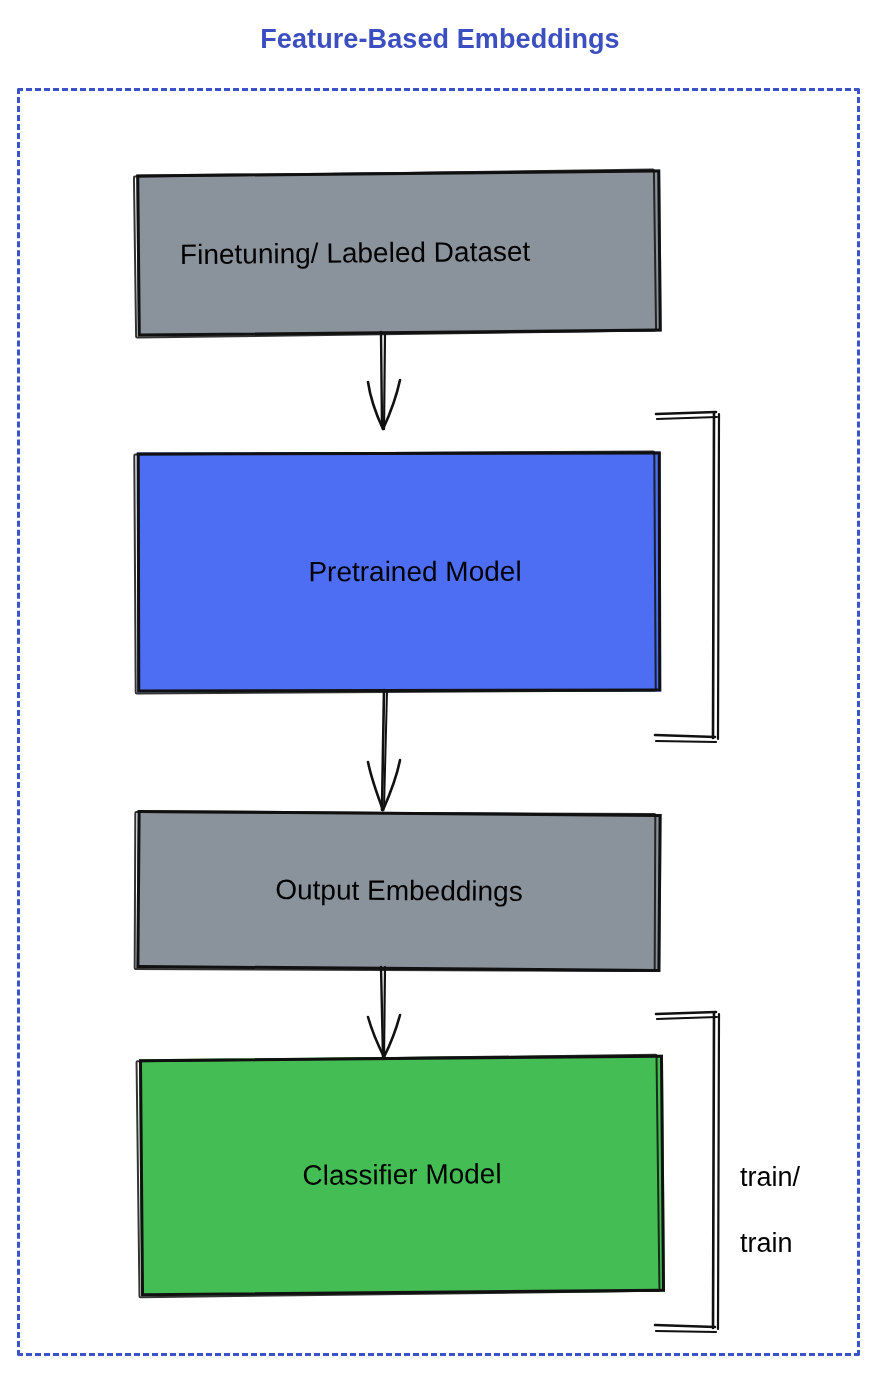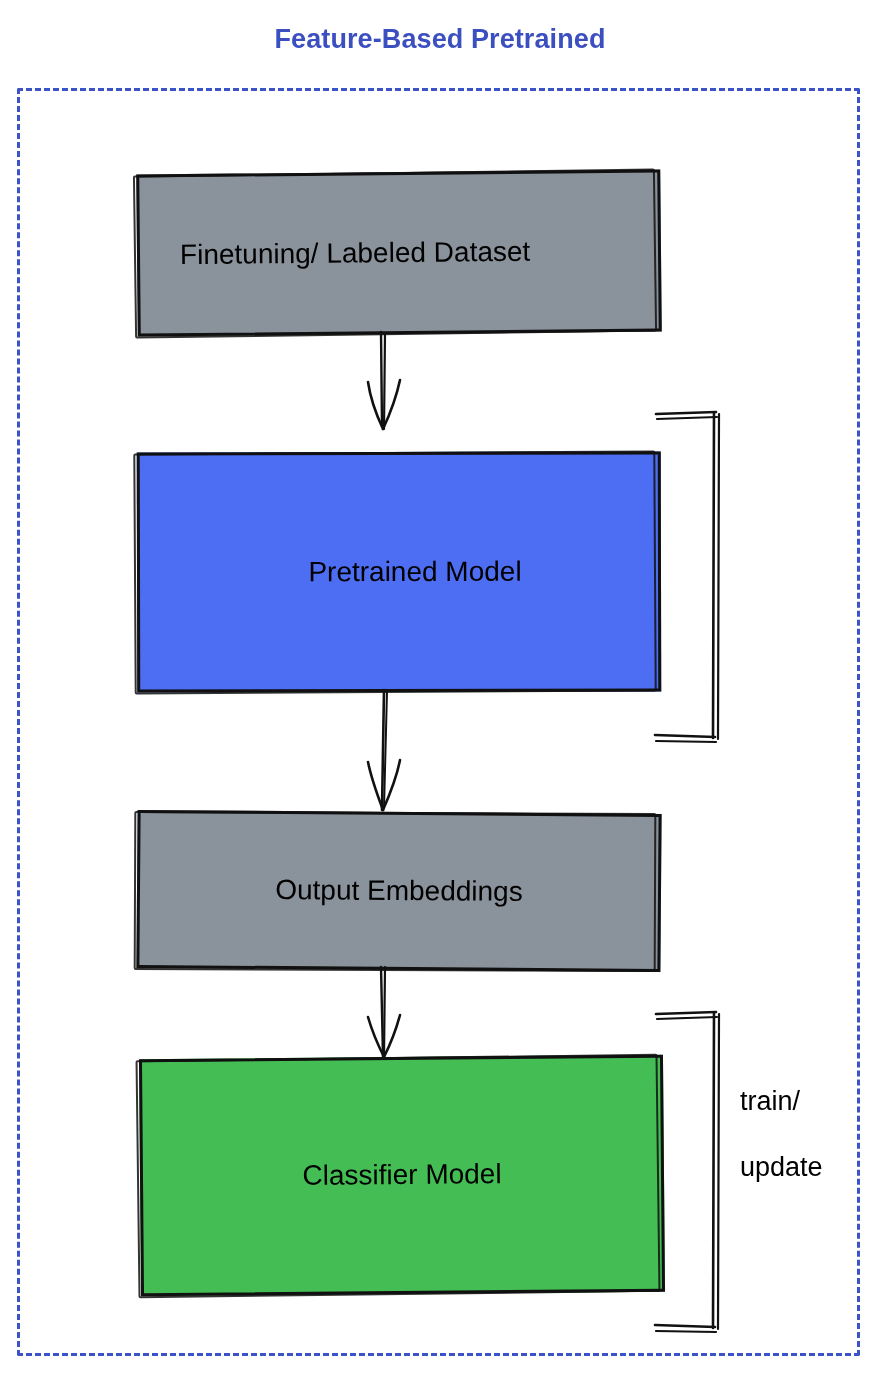--- a/index.html
+++ b/index.html
@@ -140,29 +140,29 @@
     line-height: 1.22;
     font-family: "Liberation Sans", sans-serif;
     white-space: pre-line;
   }
   #label-keep-frozen {
     left: 740px;
     top: 495px;
   }
   #label-train-update {
     left: 740px;
-    top: 1052px;
+    top: 1128px;
   }
 </style>
 </head>
 <body>
 
 <div id="canvas">
 
-  <div class="diagram-title">Feature-Based Pretrained</div>
+  <div class="diagram-title">Feature-Based Embeddings</div>
 
   <div class="dashed-frame"></div>
 
   <div class="node" id="node-dataset">
     <span class="node-label">Finetuning/ Labeled Dataset</span>
   </div>
 
   <div class="node" id="node-pretrained">
     <span class="node-label">Pretrained Model</span>
   </div>
@@ -210,16 +210,16 @@
     <path d="M6,9 L66,7" stroke="#111" stroke-width="2.6" fill="none" stroke-linecap="round"></path>
     <path d="M7,14 L67,12" stroke="#111" stroke-width="2.2" fill="none" stroke-linecap="round"></path>
     <path d="M64,8 L63,323" stroke="#111" stroke-width="2.6" fill="none" stroke-linecap="round"></path>
     <path d="M69,9 L68,324" stroke="#111" stroke-width="2.2" fill="none" stroke-linecap="round"></path>
     <path d="M5,320 L65,322" stroke="#111" stroke-width="2.6" fill="none" stroke-linecap="round"></path>
     <path d="M6,326 L66,327" stroke="#111" stroke-width="2.2" fill="none" stroke-linecap="round"></path>
   </svg>
 
   <div class="side-label" id="label-train-update">
     <div>train/</div>
-    <div>update</div>
+    <div>train</div>
   </div>
 
 </div>
 
 </body></html>

